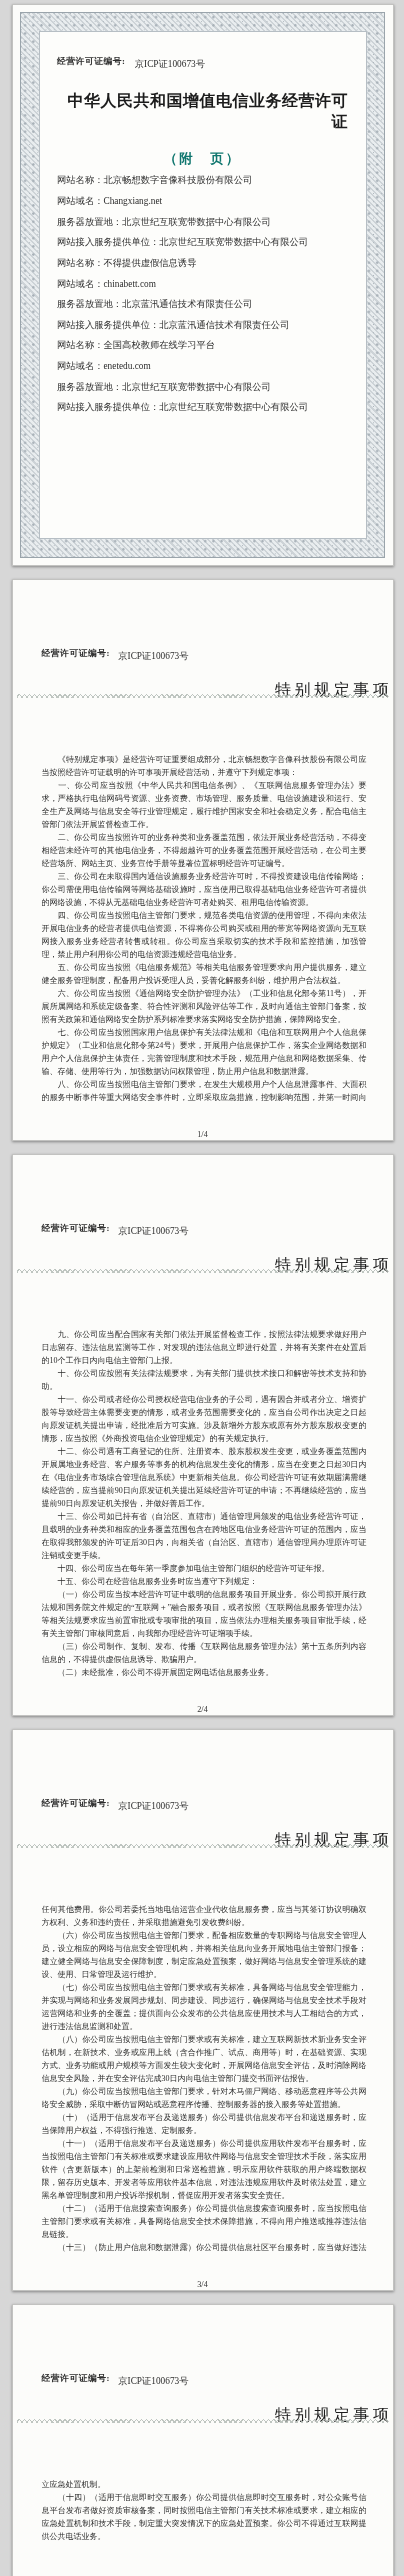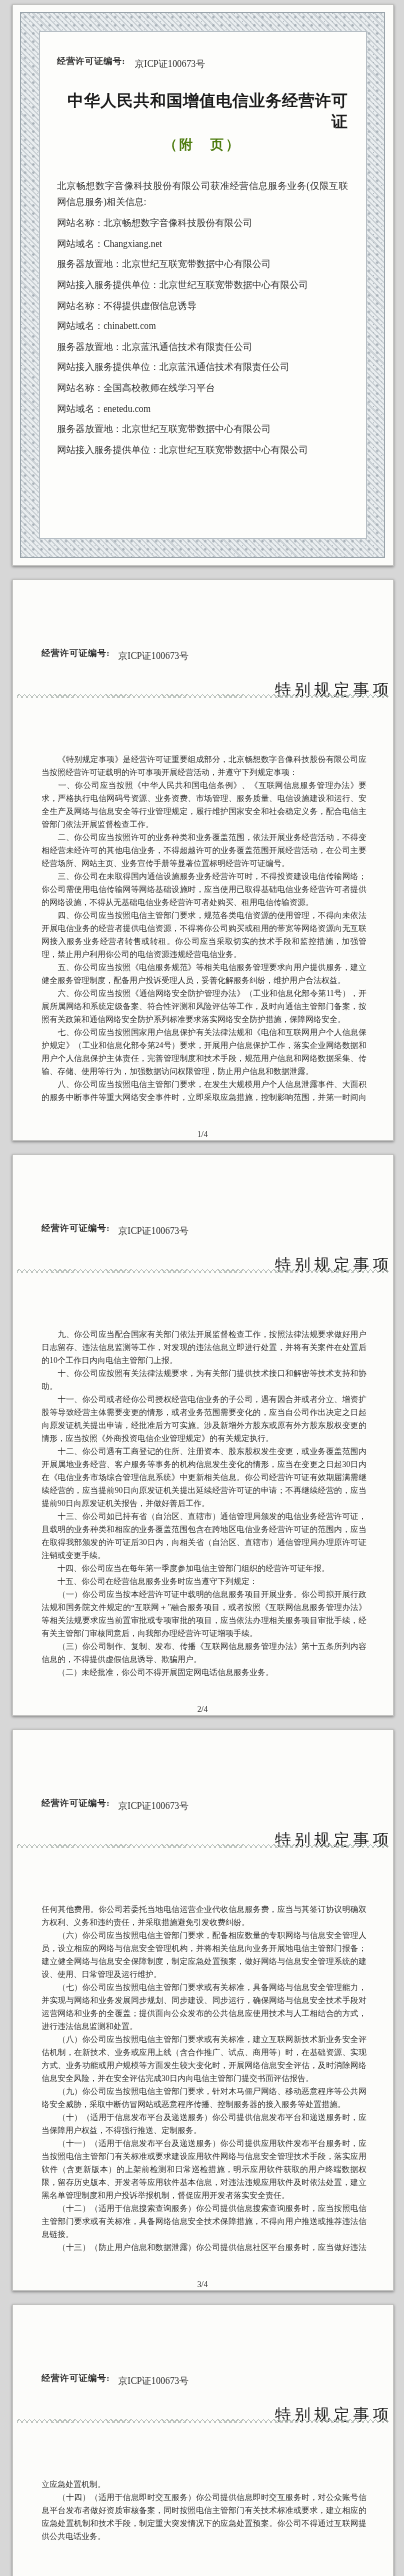--- a/index.html
+++ b/index.html
@@ -39,22 +39,22 @@
     box-sizing:border-box;
   }
   .lic-no{margin-top:3.1px;white-space:nowrap;}
   .lic-no-label{font-size:8.8px;font-weight:bold;letter-spacing:0.5px;}
   .lic-no-value{font-size:9.3px;margin-left:7.2px;position:relative;top:3.6px;}
   .cert-title{
     margin:23px 0 0; text-align:right;
     font-size:16px; font-weight:bold; letter-spacing:0.5px; color:#1c1c1c;
   }
   .cert-subtitle{
-    margin-top:3px; text-align:center;
-    font-size:13.4px; font-weight:bold; letter-spacing:2.1px; color:#4d7c0f;
+    margin-top:17px; text-align:center;
+    font-size:13.4px; font-weight:bold; letter-spacing:2.1px; color:#0f766e;
   }
   .cert-intro{
     margin:24px 0 0; font-size:9.3px; line-height:1.75; text-align:justify;
   }
   .info-line{margin:6.7px 0 0; font-size:9.3px; line-height:1.5; text-align:justify;}
   
   .phead{position:absolute; top:67px; left:29px; right:27px; white-space:nowrap;}
   .phead .lbl{font-size:8.8px; font-weight:bold; letter-spacing:0.5px;}
   .phead .num{font-size:9.3px; margin-left:6.2px; position:relative; top:2.6px;}
   .ptitle{
@@ -88,21 +88,20 @@
 
   <section class="page">
     <div class="cert-frame"></div>
     <div class="cert-inner">
       <div class="lic-no">
         <span class="lic-no-label">经营许可证编号:</span>
         <span class="lic-no-value">京ICP证100673号</span>
       </div>
       <h1 class="cert-title">中华人民共和国增值电信业务经营许可证</h1>
       <div class="cert-subtitle">（附　页）</div>
-      <p class="cert-intro">北京畅想数字音像科技股份有限公司获准经营信息服务业务(仅限互联网信息服务)相关信息:</p>
       <div>
           <p class="info-line">网站名称：北京畅想数字音像科技股份有限公司</p>
           <p class="info-line">网站域名：Changxiang.net</p>
           <p class="info-line">服务器放置地：北京世纪互联宽带数据中心有限公司</p>
           <p class="info-line">网站接入服务提供单位：北京世纪互联宽带数据中心有限公司</p>
           <p class="info-line">网站名称：不得提供虚假信息诱导</p>
           <p class="info-line">网站域名：chinabett.com</p>
           <p class="info-line">服务器放置地：北京蓝汛通信技术有限责任公司</p>
           <p class="info-line">网站接入服务提供单位：北京蓝汛通信技术有限责任公司</p>
           <p class="info-line">网站名称：全国高校教师在线学习平台</p>

